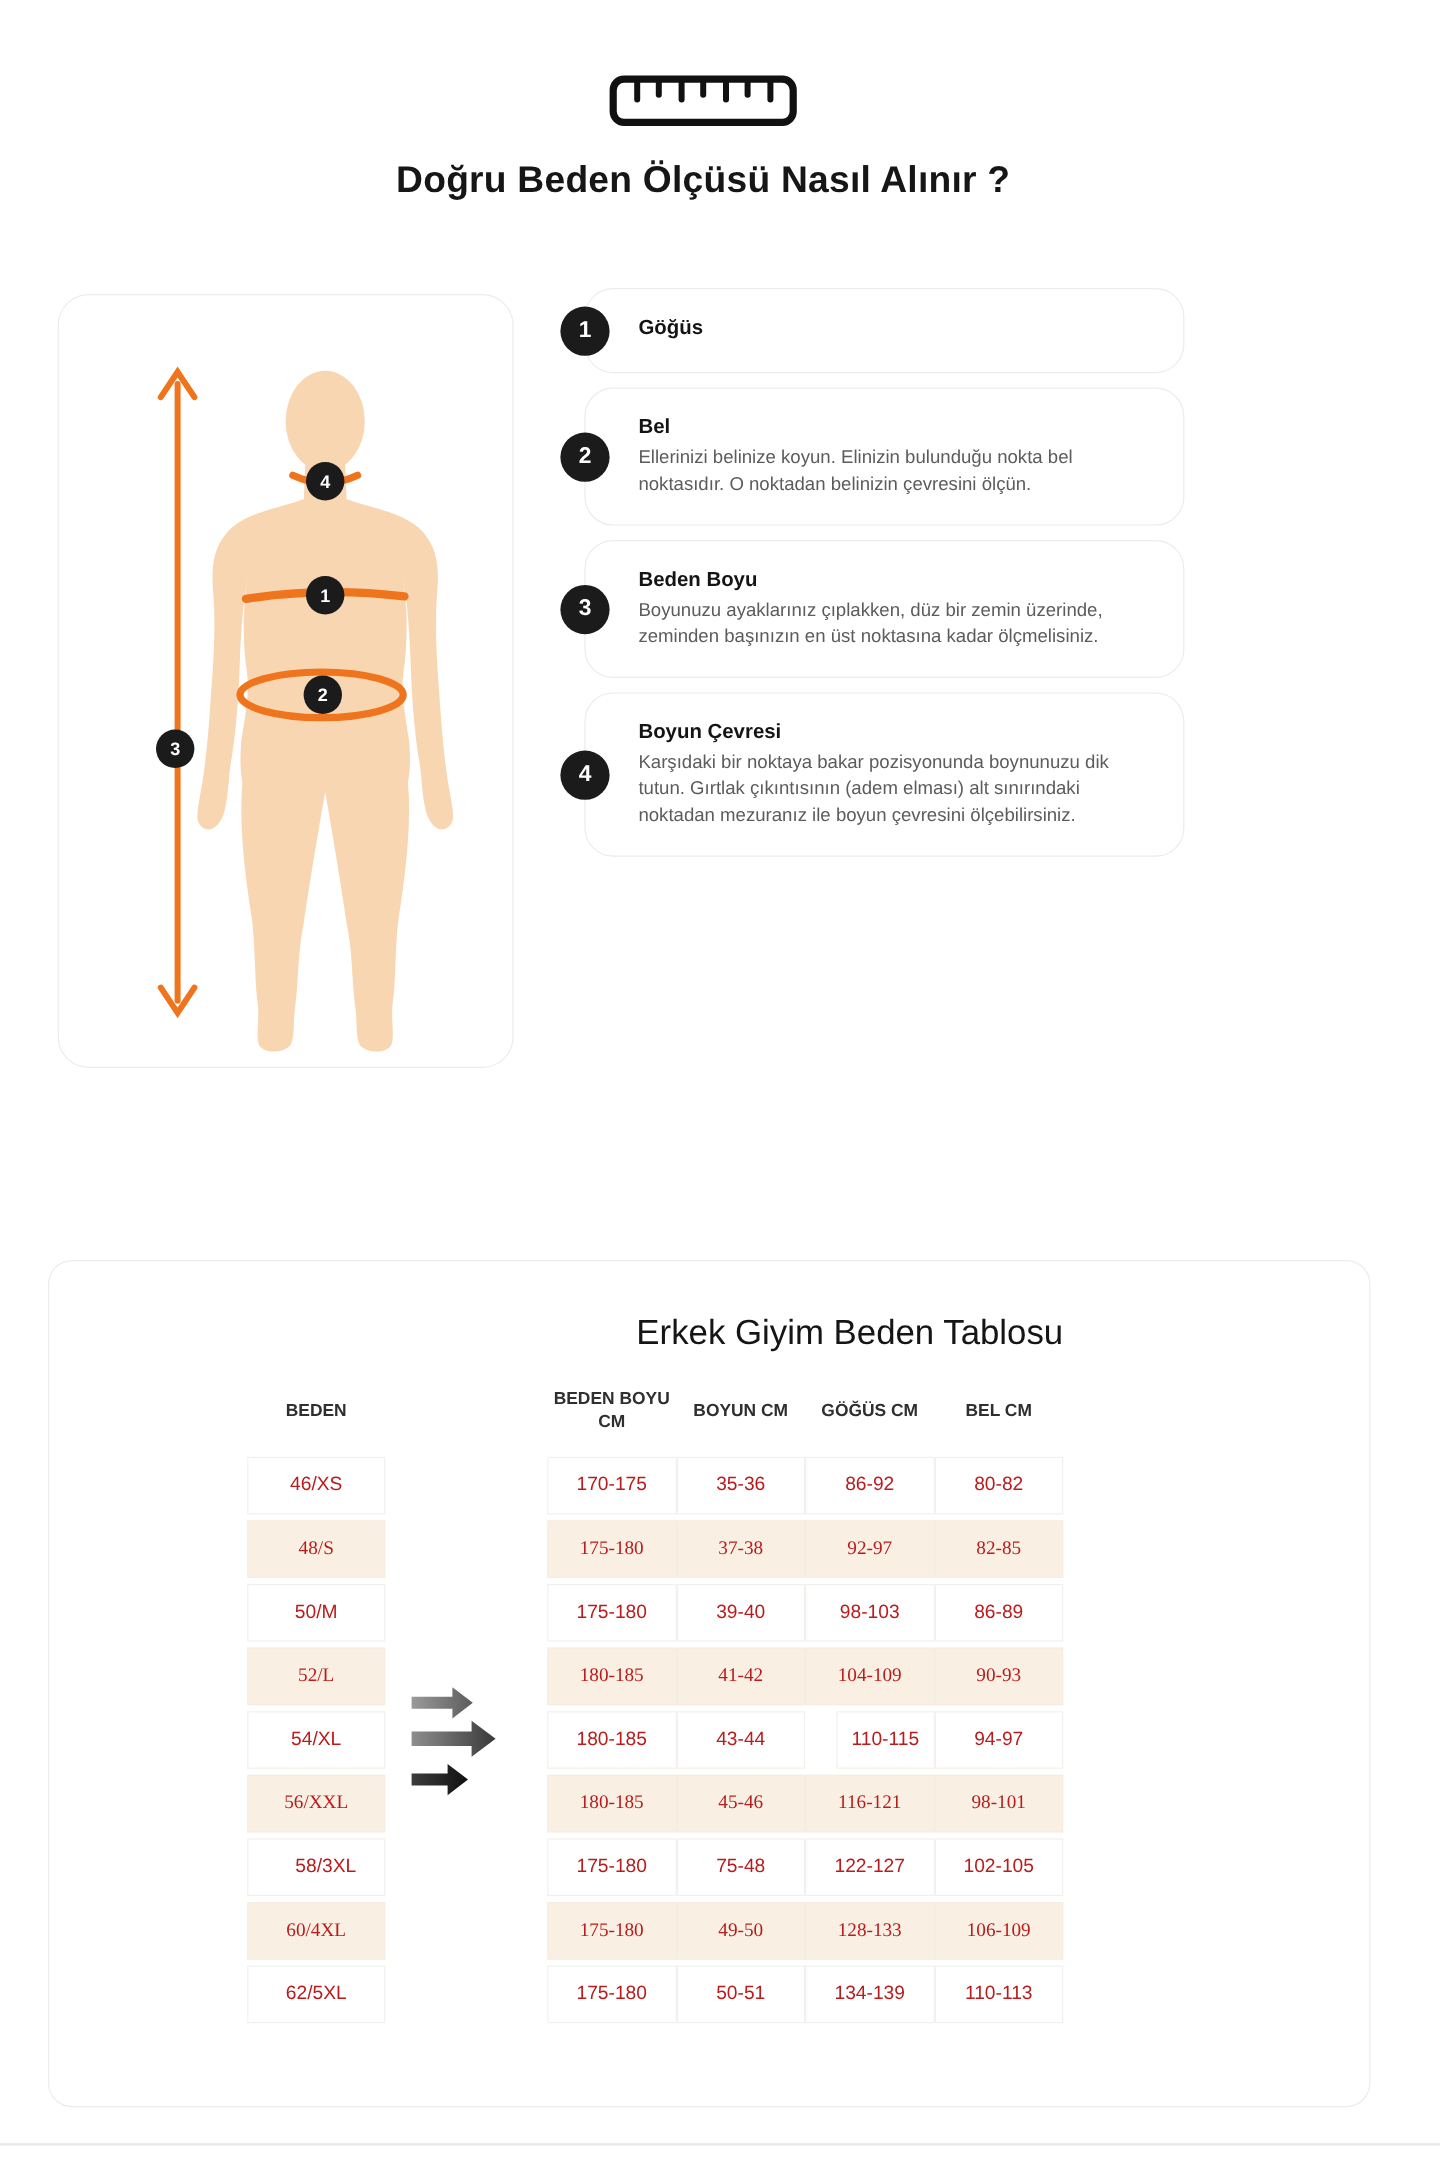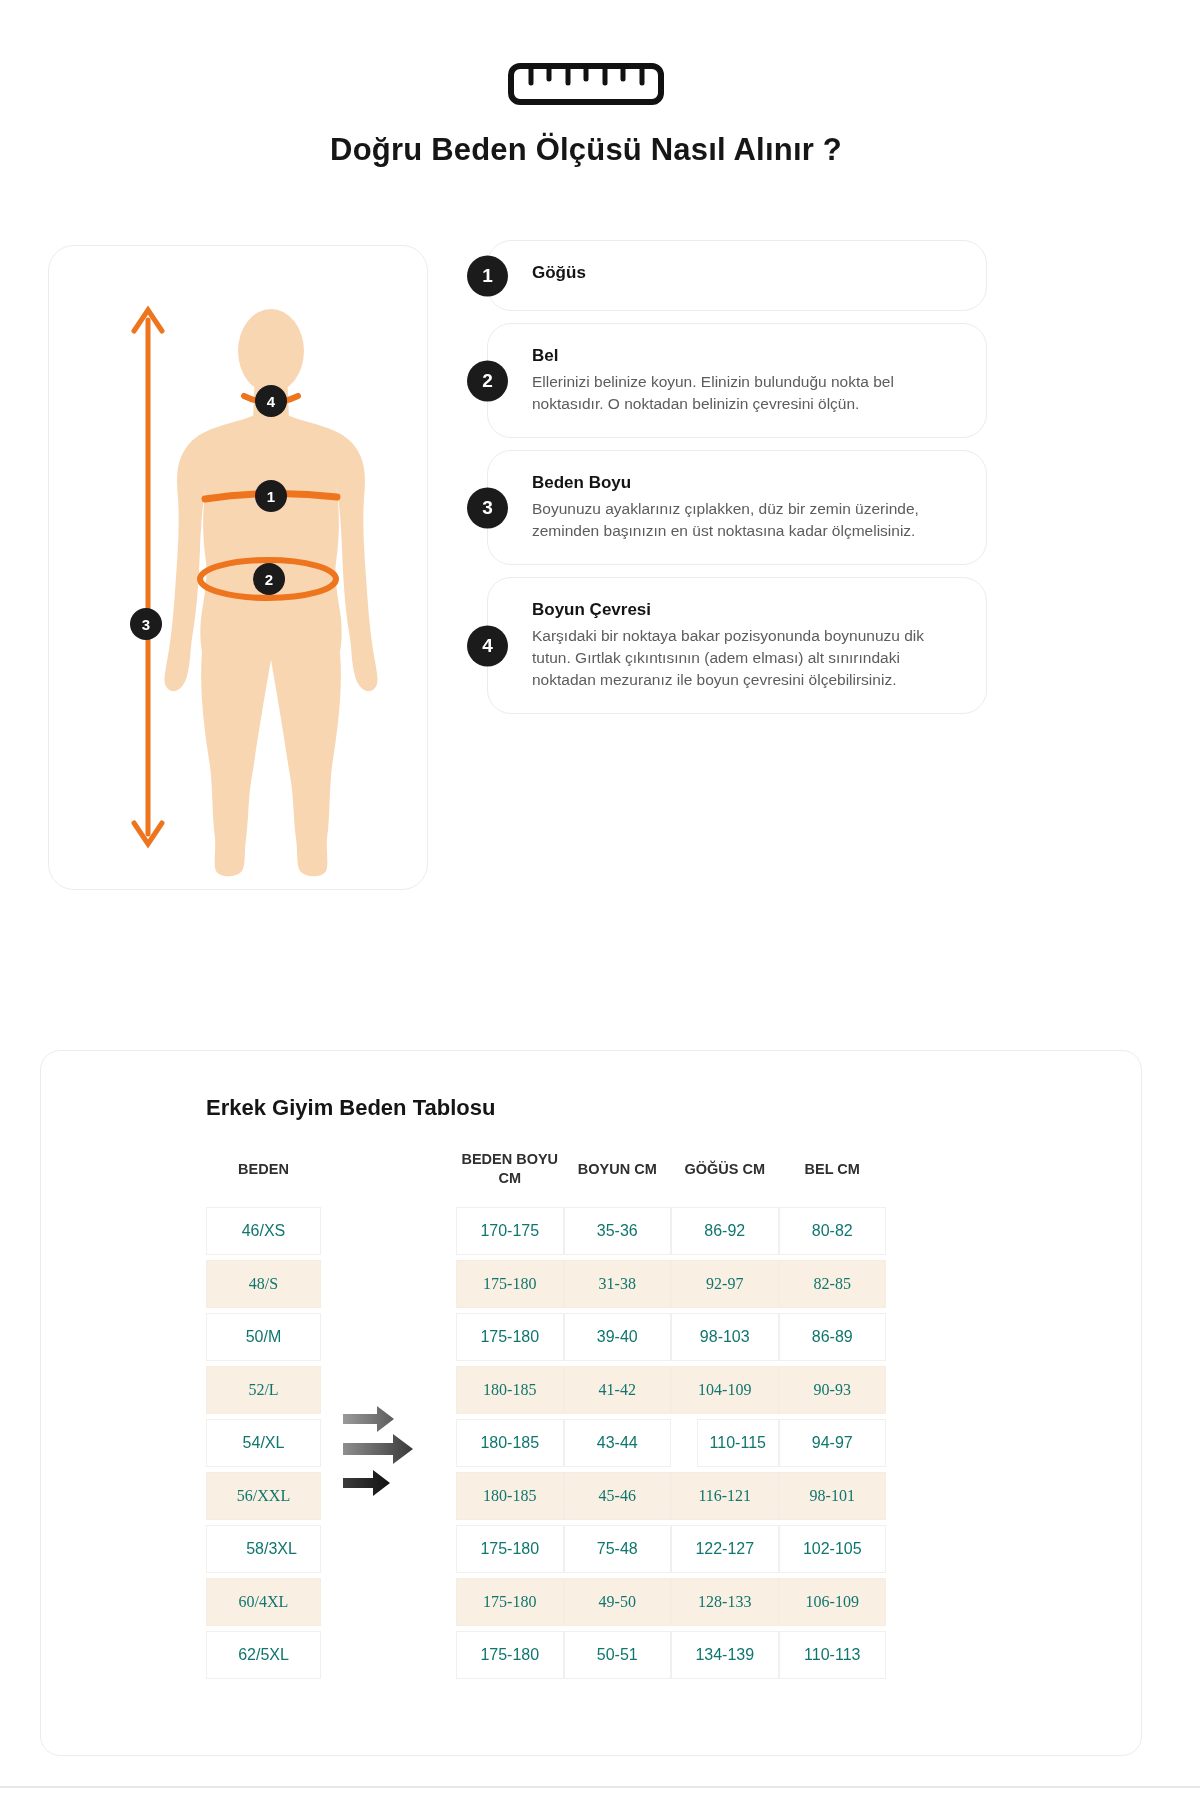--- a/index.html
+++ b/index.html
@@ -28,30 +28,30 @@
   .icard-title{font-size:17px;font-weight:700;color:#141414;margin-bottom:5px;}
   .icard-text{font-size:15.5px;line-height:22px;color:#5c5c5c;}
   .badge{position:absolute;left:-21px;top:50%;transform:translateY(-50%);
     width:41px;height:41px;border-radius:50%;background:var(--badge);
     display:flex;align-items:center;justify-content:center;
     color:#fff;font-size:19px;font-weight:700;}
 
   
   .table-card{position:absolute;left:40px;top:1050px;width:1102px;height:706px;
     border:1.5px solid var(--card-border);border-radius:20px;background:#fff;}
-  .table-title{margin:44px 0 0 165px;width:680px;text-align:left;
-    font-size:22px;font-weight:700;color:#151515;}
+  .table-title{margin:44px 0 0 165px;width:680px;text-align:right;
+    font-size:29px;font-weight:400;color:#151515;}
   .size-grid{display:grid;grid-template-columns:115px 135px 107.5px 107.5px 107.5px 107.5px;
     margin-left:165px;width:680px;}
   .header-grid{margin-top:26px;margin-bottom:16px;align-items:center;}
   .rows-grid{row-gap:5px;}
   .header-cell{display:flex;align-items:center;justify-content:center;text-align:center;
     font-size:14.5px;font-weight:700;color:#2f2f2f;line-height:19px;min-height:44px;}
   .cell{height:48px;display:flex;align-items:center;justify-content:center;
-    font-size:16px;color:#0f766e;background:#fff;border:1px solid #F2F0ED;}
+    font-size:16px;color:#b91c1c;background:#fff;border:1px solid #F2F0ED;}
   .cell.hl{background:var(--row-highlight);border-color:#F6EDE2;font-family:Liberation Serif, serif;}
   .triple-arrows{position:absolute;left:300px;top:348px;}
 
   .bottom-divider{position:absolute;left:0;top:1786px;width:1200px;height:2px;background:#E8E8E8;}
 </style>
 </head>
 <body>
 
 <div class="page">
 
@@ -197,21 +197,21 @@
         <div class="header-cell" style="grid-column: 6;">BEL CM</div>
       </div>
     <div class="size-grid rows-grid">
         <div class="cell" style="grid-column: 1;">46/XS</div>
         <div class="cell" style="grid-column: 3;">170-175</div>
         <div class="cell" style="grid-column: 4;">35-36</div>
         <div class="cell" style="grid-column: 5;">86-92</div>
         <div class="cell" style="grid-column: 6;">80-82</div>
         <div class="cell hl" style="grid-column: 1;">48/S</div>
         <div class="cell hl" style="grid-column: 3;">175-180</div>
-        <div class="cell hl" style="grid-column: 4;">31-38</div>
+        <div class="cell hl" style="grid-column: 4;">37-38</div>
         <div class="cell hl" style="grid-column: 5;">92-97</div>
         <div class="cell hl" style="grid-column: 6;">82-85</div>
         <div class="cell" style="grid-column: 1;">50/M</div>
         <div class="cell" style="grid-column: 3;">175-180</div>
         <div class="cell" style="grid-column: 4;">39-40</div>
         <div class="cell" style="grid-column: 5;">98-103</div>
         <div class="cell" style="grid-column: 6;">86-89</div>
         <div class="cell hl" style="grid-column: 1;">52/L</div>
         <div class="cell hl" style="grid-column: 3;">180-185</div>
         <div class="cell hl" style="grid-column: 4;">41-42</div>

